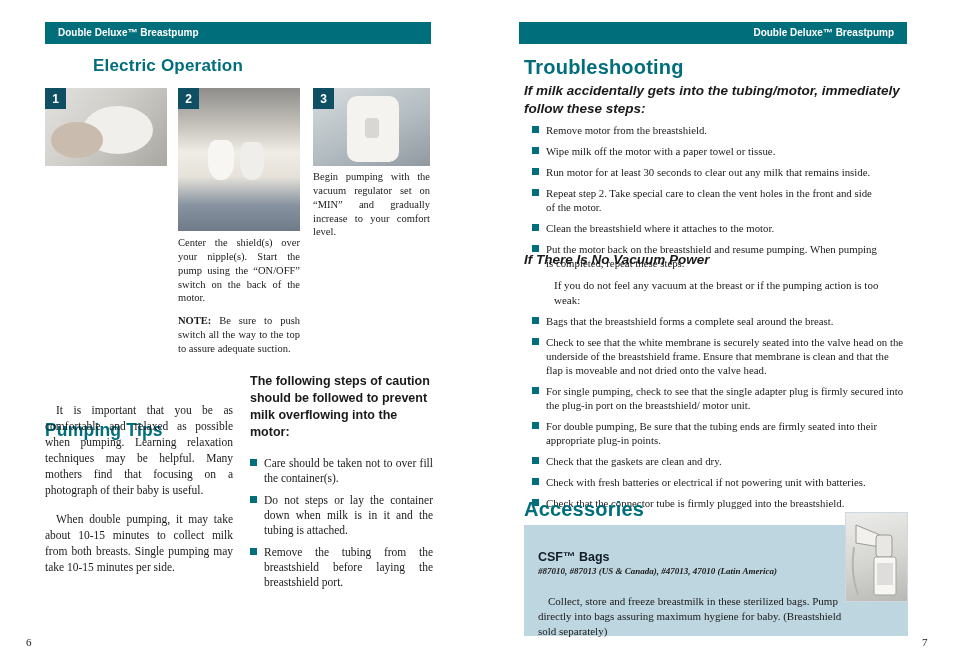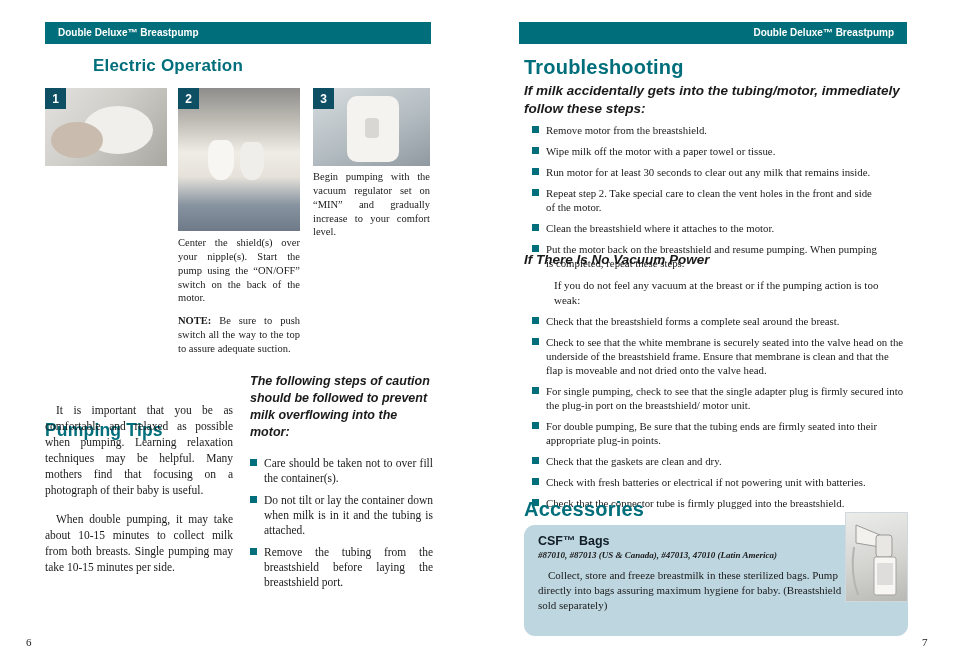--- a/index.html
+++ b/index.html
@@ -32,42 +32,42 @@
   .ph1{background:linear-gradient(130deg,#e3e2df 0%,#cfcec9 45%,#a8a7a2 100%);}
   .ph2{background:linear-gradient(180deg,#8e8d8b 0%,#bdbab4 22%,#efece6 45%,#e6e2da 62%,#8793a0 82%,#6e7a88 100%);}
   .ph3{background:linear-gradient(155deg,#d7dcdf 0%,#b3bcc1 55%,#8f999f 100%);}
   .blob{position:absolute;border-radius:50%;}
 
   
   .cap{font-size:10.5px;line-height:1.32;text-align:justify;}
   .cap p + p{margin-top:9px;}
   .body-col p{font-size:11.5px;line-height:1.4;text-align:justify;text-indent:11px;}
   .body-col p + p{margin-top:12px;}
-  .caution{font-family:"Liberation Sans",sans-serif;font-weight:bold;font-style:italic;
+  .caution{font-family:"Liberation Sans",sans-serif;font-weight:bold;
            font-size:12.5px;line-height:1.35;color:var(--ink);}
   .lead{font-family:"Liberation Sans",sans-serif;font-weight:bold;font-style:italic;
         font-size:13.5px;line-height:1.35;color:var(--ink);}
   .subhead{font-family:"Liberation Sans",sans-serif;font-weight:bold;font-style:italic;
            font-size:13.5px;color:var(--ink);}
 
   
   .blist{list-style:none;}
   .blist li{display:flex;gap:7px;margin-bottom:7px;}
   .sq{flex:none;width:7px;height:7px;background:var(--teal);margin-top:3px;}
   .blist .bt{font-size:11px;line-height:1.3;text-align:left;}
   .blist-sm .bt{font-size:10.8px;}
   .blist-lg .bt{font-size:11.5px;text-align:justify;}
 
   .plain{font-size:11px;line-height:1.4;}
 
   
-  .accbox{background:var(--boxblue);padding:9px 14px 8px 14px;border-radius:11px;}
+  .accbox{background:var(--boxblue);padding:25px 14px 8px 14px;}
   .accbox .btitle{font-family:"Liberation Sans",sans-serif;font-weight:bold;font-size:12.5px;color:#101c26;}
   .accbox .bsub{font-size:9px;font-weight:bold;font-style:italic;margin-top:2px;}
-  .accbox .btext{font-size:11px;line-height:1.38;margin-top:8px;width:306px;text-indent:10px;}
+  .accbox .btext{font-size:11px;line-height:1.38;margin-top:18px;width:306px;text-indent:10px;}
 
   .accphoto{background:linear-gradient(165deg,#ececea 0%,#d4d4d1 55%,#b8b8b5 100%);
             border:1px solid #cfd8dc;}
 
   .pagenum{font-size:11px;}
 </style>
 </head>
 <body>
 
 <div class="sheet">
@@ -118,21 +118,21 @@
 
   <div class="abs caution" style="left:250px;top:373px;width:183px;">The following steps of caution should be followed to prevent milk overflowing into the motor:</div>
 
   <ul class="abs blist blist-lg" style="left:250px;top:456px;width:183px;">
     <li>
         <span class="sq"></span>
         <span class="bt">Care should be taken not to over fill the container(s).</span>
       </li>
     <li>
         <span class="sq"></span>
-        <span class="bt">Do not tilt or lay the container down when milk is in it and the tubing is attached.</span>
+        <span class="bt">Do not steps or lay the container down when milk is in it and the tubing is attached.</span>
       </li>
     <li>
         <span class="sq"></span>
         <span class="bt">Remove the tubing from the breastshield before laying the breastshield port.</span>
       </li>
   </ul>
 
   <div class="abs pagenum" style="left:26px;top:636px;">6</div>
 
   <div class="abs hbar hbar-right">
@@ -170,21 +170,21 @@
       </li>
   </ul>
 
   <div class="abs subhead" style="left:524px;top:252px;">If There Is No Vacuum Power</div>
 
   <div class="abs plain" style="left:554px;top:278px;width:335px;">If you do not feel any vacuum at the breast or if the pumping action is too weak:</div>
 
   <ul class="abs blist blist-sm" style="left:532px;top:314px;width:376px;">
     <li>
         <span class="sq"></span>
-        <span class="bt">Check that the breastshield forms a complete seal around the breast.</span>
+        <span class="bt">Bags that the breastshield forms a complete seal around the breast.</span>
       </li>
     <li>
         <span class="sq"></span>
         <span class="bt">Check to see that the white membrane is securely seated into the valve head on the underside of the breastshield frame. Ensure that membrane is clean and that the flap is moveable and not dried onto the valve head.</span>
       </li>
     <li>
         <span class="sq"></span>
         <span class="bt">For single pumping, check to see that the single adapter plug is firmly secured into the plug-in port on the breastshield/ motor unit.</span>
       </li>
     <li>

